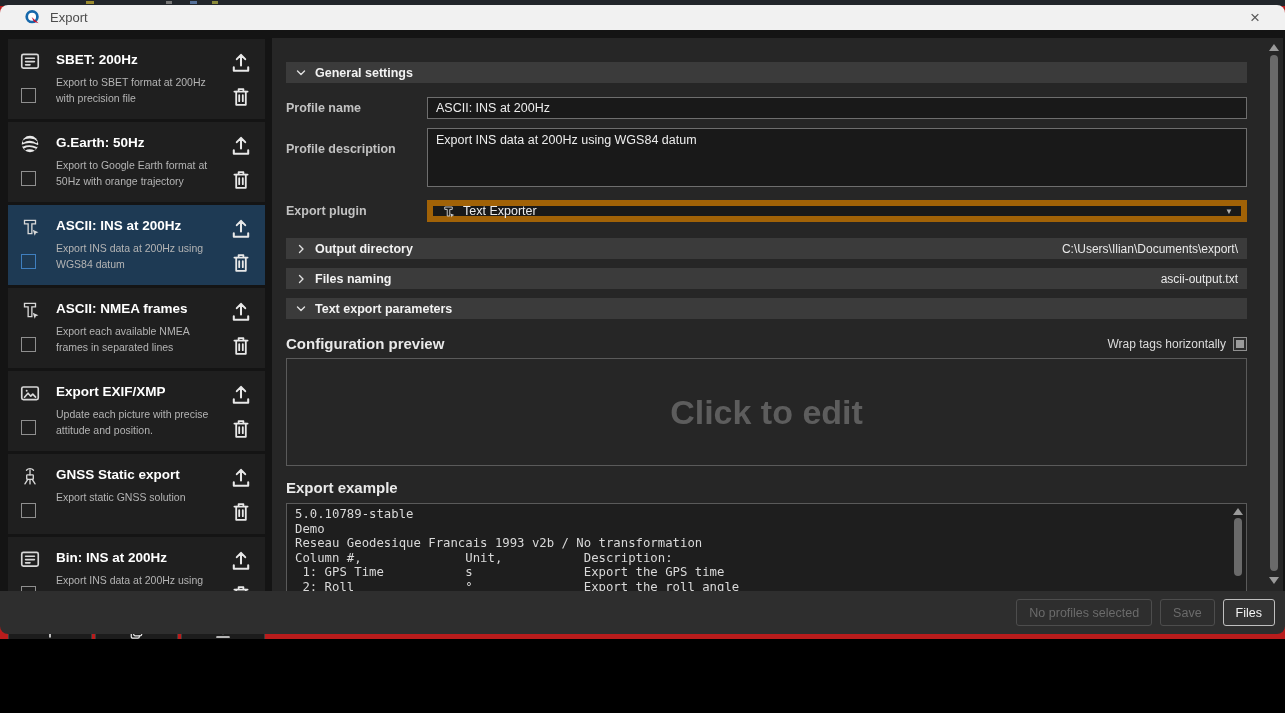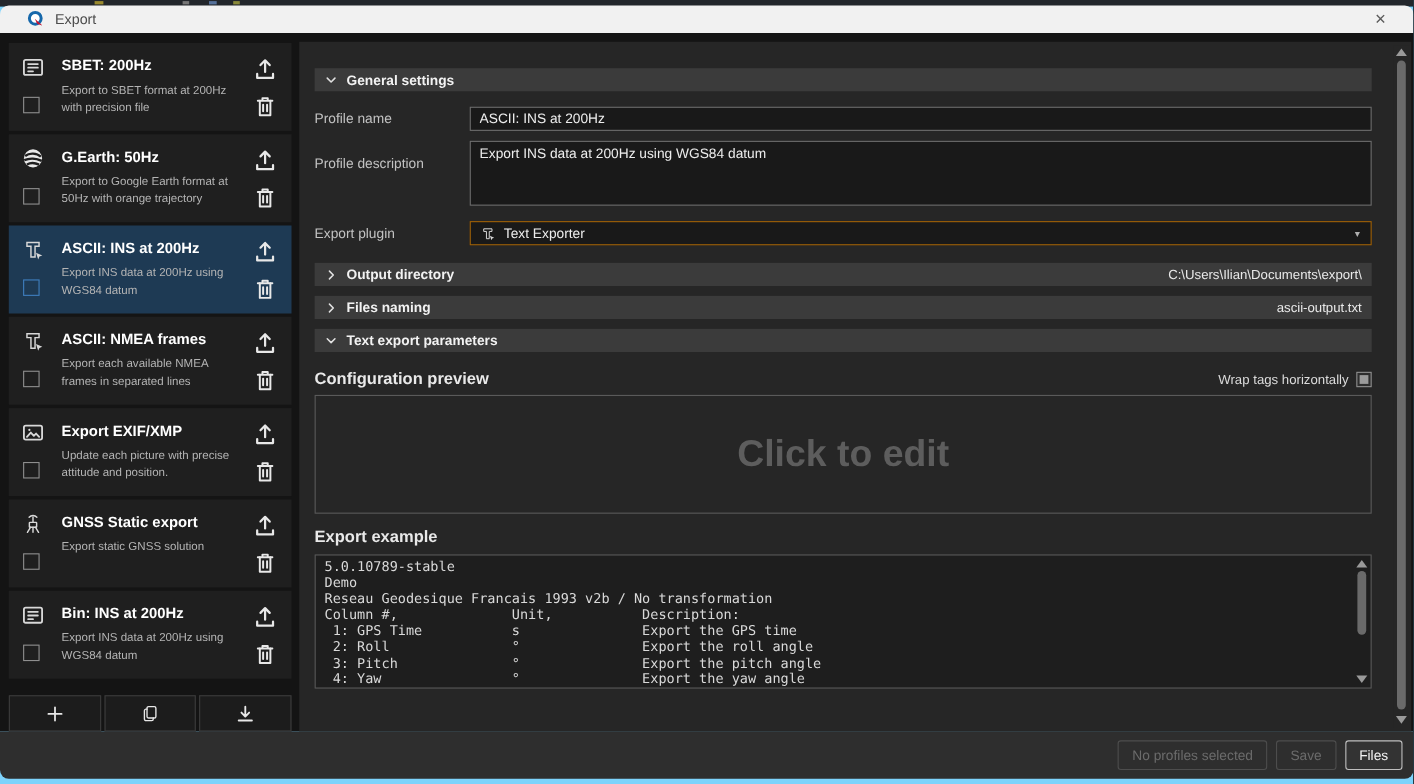--- a/index.html
+++ b/index.html
@@ -1,18 +1,18 @@
 <!DOCTYPE html>
 <html><head>
 <meta charset="utf-8">
 <style>
   * { margin:0; padding:0; box-sizing:border-box; }
   html,body { background:#000; }
   body { font-family:"Liberation Sans", sans-serif; }
-  .screen { position:relative; width:1285px; height:713px; background:#7dd3fc; overflow:hidden; }
+  .screen { position:relative; width:1285px; height:639px; background:#b91c1c; overflow:hidden; }
 
   
   .top-strip { position:absolute; left:0; top:0; width:100%; height:6px; background:#22262b; }
   .sliver { position:absolute; top:1px; height:3px; }
 
   
   .titlebar { position:absolute; left:0; top:5px; right:0; height:25px; background:#f1f1f1;
               border-radius:8px 8px 0 0; display:flex; align-items:center; padding-left:24px; }
   .titlebar .win-title { color:#4c4c4c; font-size:13px; margin-left:9px; }
   .close-btn { position:absolute; right:16px; top:0; height:25px; width:28px; display:flex; align-items:center;
@@ -41,27 +41,27 @@
   .main { position:absolute; left:272px; top:8px; right:2px; bottom:0; background:#262626; }
   .main-scroll { position:absolute; left:14px; right:36px; top:24px; }
 
   .sec-header { height:21px; background:#3b3b3b; display:flex; align-items:center; padding:0 9px; margin-bottom:9px; cursor:pointer; }
   .sec-header .chev { width:12px; height:12px; color:#e0e0e0; margin-right:8px; flex:0 0 auto; }
   .sec-title { font-size:12.5px; font-weight:bold; color:#f2f2f2; }
   .sec-value { margin-left:auto; font-size:12px; color:#e9e9e9; }
   .sec-header.first { margin-bottom:14px; }
 
   .form-row { display:flex; margin-bottom:9px; }
-  .form-label { width:141px; flex:0 0 auto; font-size:12.5px; color:#c2c2c2; padding-top:4px; }
+  .form-label { width:141px; flex:0 0 auto; font-size:12.5px; color:#c2c2c2; padding-top:4px;font-weight:bold; }
   .form-field { flex:1; }
   .txt-input { width:100%; height:22px; background:#191919; border:1px solid #6e6e6e; color:#ededed;
                font-size:12.5px; font-family:"Liberation Sans", sans-serif; padding:0 8px; }
   .txt-area { width:100%; height:59px; background:#191919; border:1px solid #6e6e6e; color:#ededed;
               font-size:12.5px; font-family:"Liberation Sans", sans-serif; padding:4px 8px; resize:none; }
-  .select { width:100%; height:22px; background:#191919; border:1px solid #a16207; display:flex; align-items:center;
+  .select { width:100%; height:22px; background:#191919; border:6px solid #a16207; display:flex; align-items:center;
             padding:0 8px; cursor:pointer; }
   .select .sel-icon { width:15px; height:15px; color:#d8d8d8; margin-right:7px; }
   .select .sel-text { font-size:12.5px; color:#ededed; }
   .select .caret { margin-left:auto; color:#b0b0b0; font-size:8px; }
   .plugin-row { margin-bottom:16px; }
   .sec-gap { margin-bottom:16px; }
 
   .block-title-row { display:flex; align-items:center; margin-bottom:6px; }
   .block-title { font-size:15px; font-weight:bold; color:#e9e9e9; }
   .wrap-row { margin-left:auto; display:flex; align-items:center; gap:7px; }

